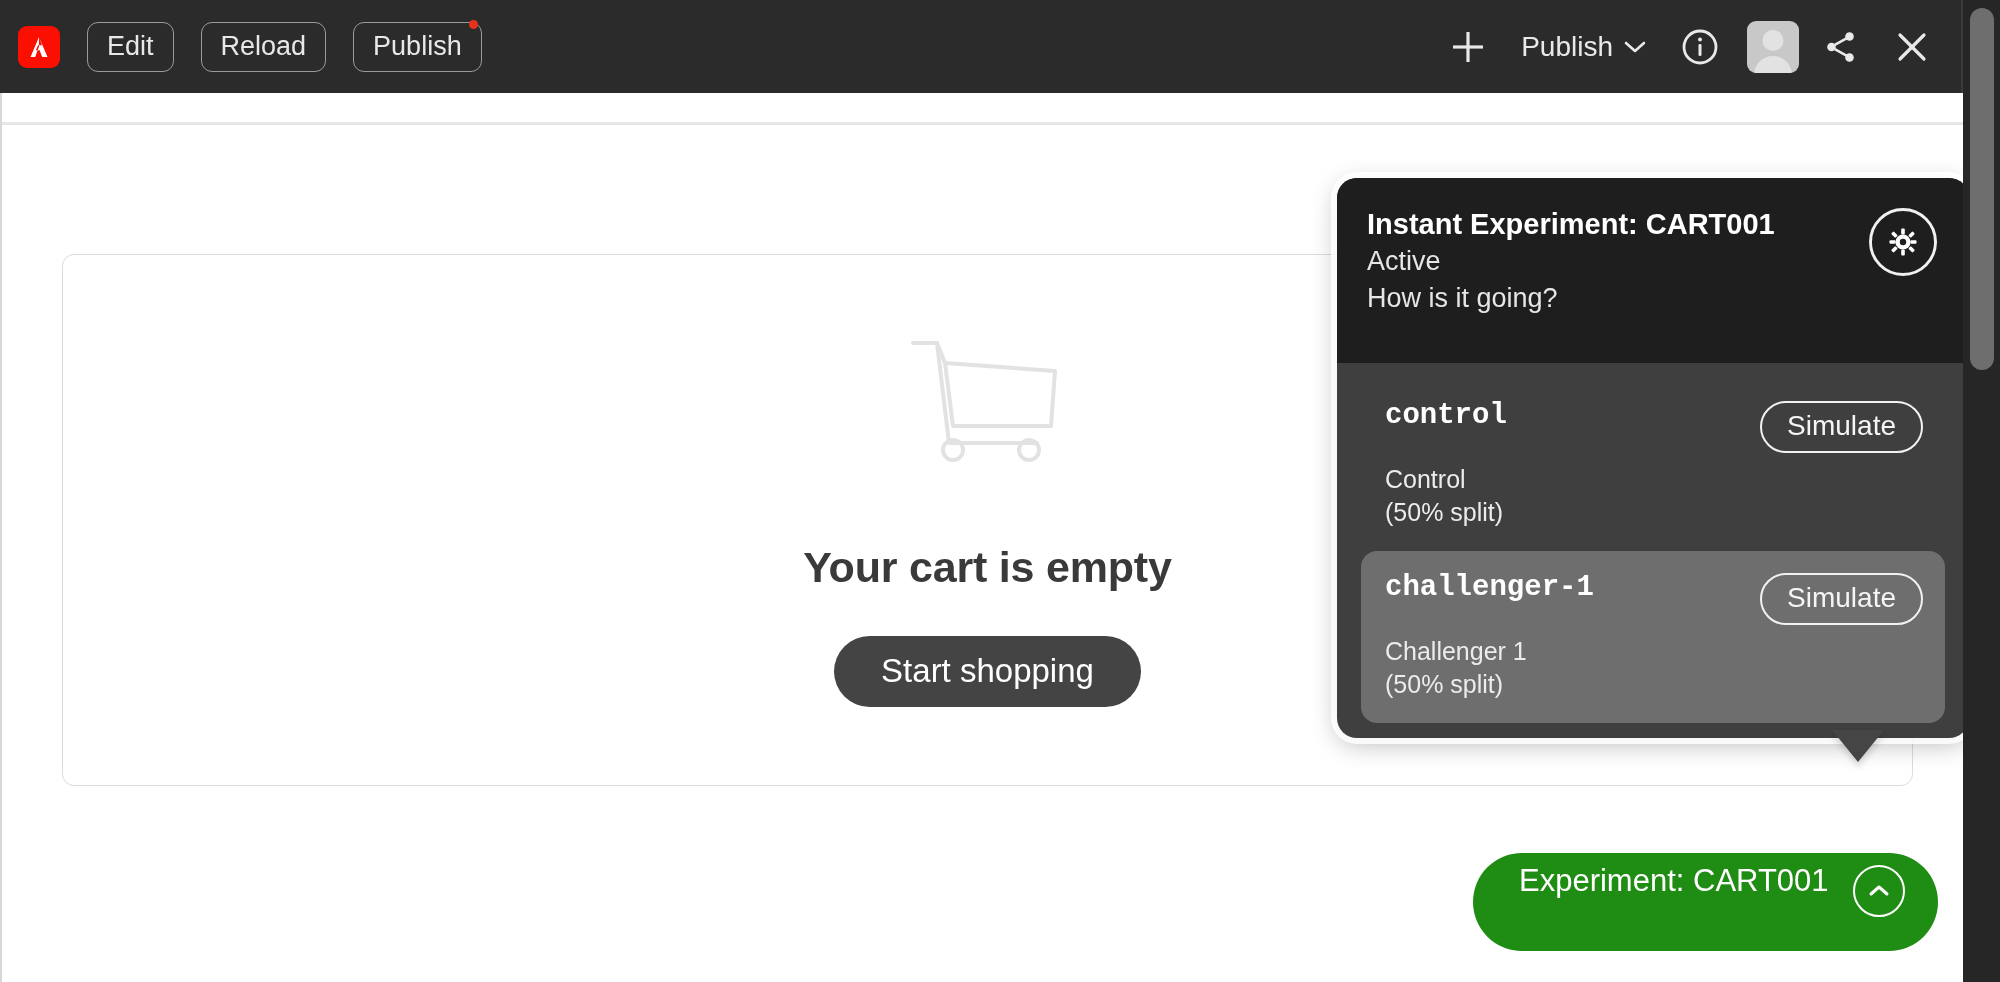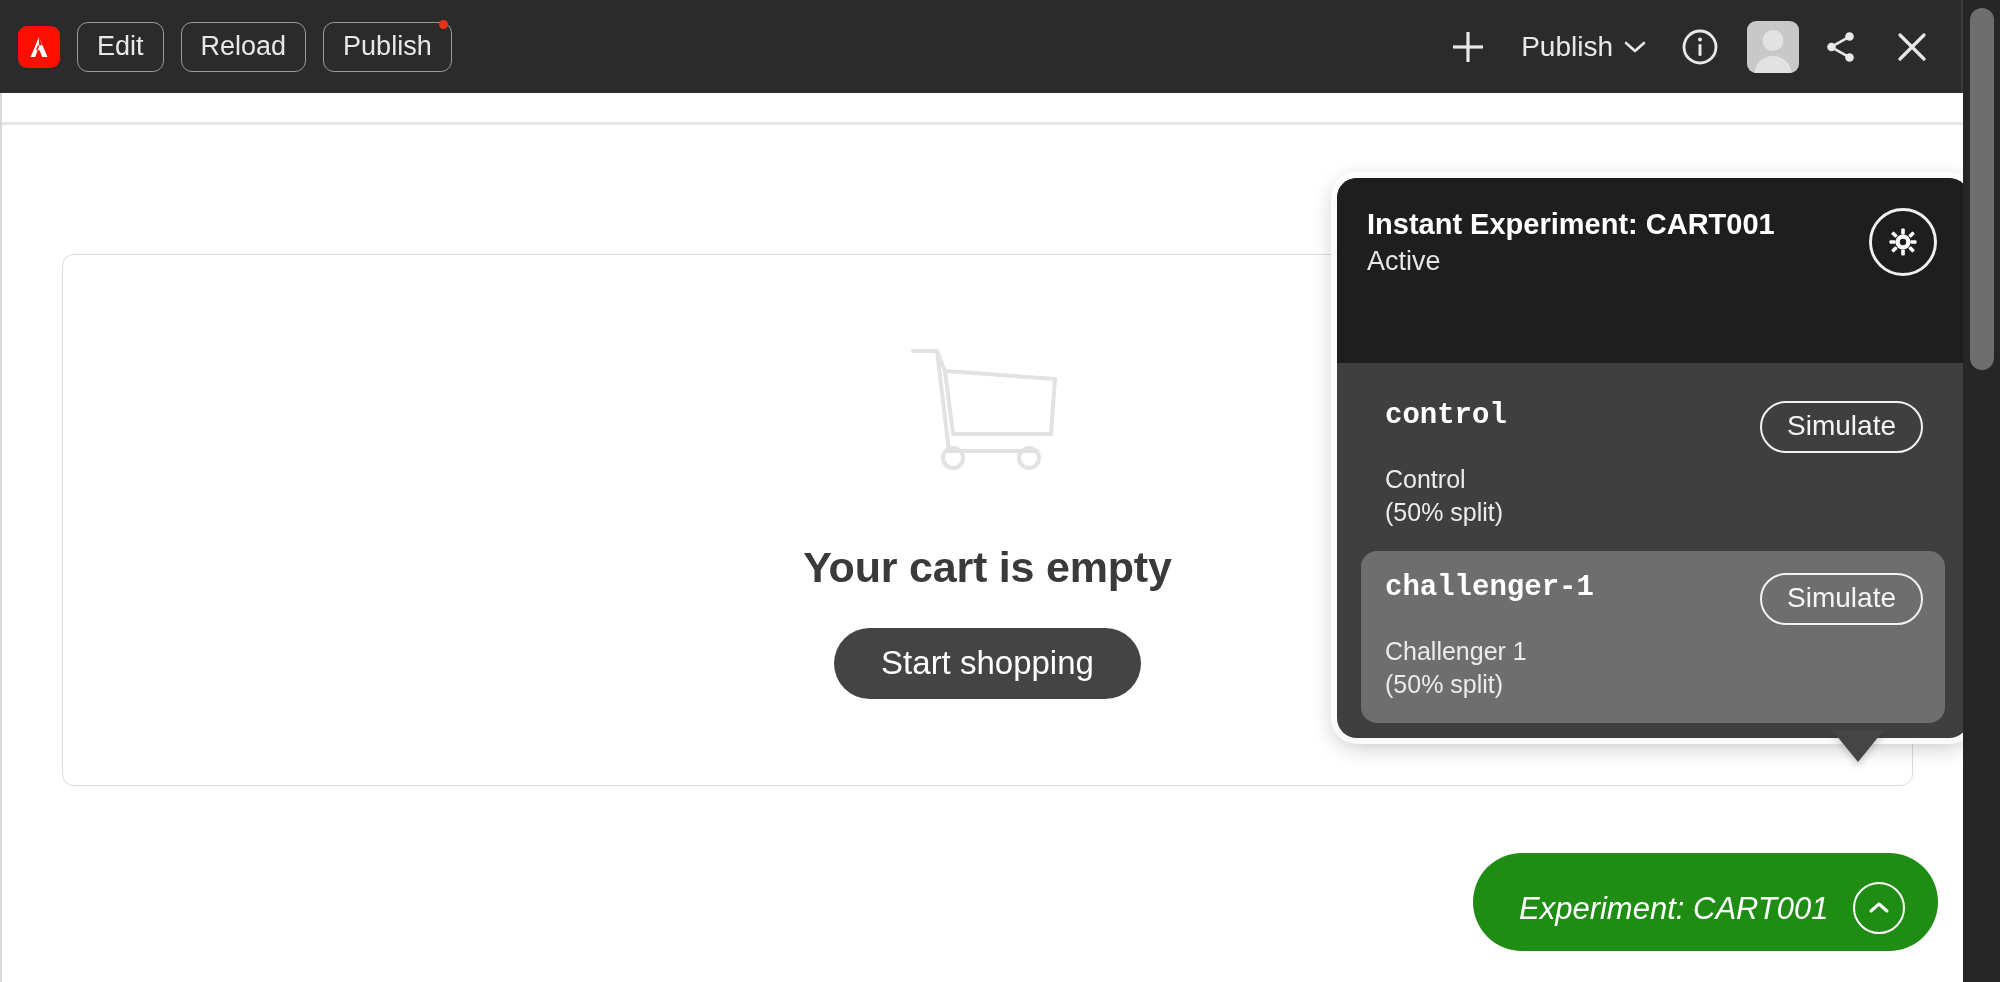--- a/index.html
+++ b/index.html
@@ -14,21 +14,21 @@
 
   
   .toolbar {
     position: absolute; left: 0; top: 0;
     width: 1963px; height: 93px;
     background: #2b2b2b;
     display: flex; align-items: center;
     padding: 0 0 0 18px;
     z-index: 40;
   }
-  .tb-left { display: flex; align-items: center; gap: 17px; }
+  .tb-left { display: flex; align-items: center; gap: 27px; }
 
   .adobe-logo {
     width: 42px; height: 42px; border-radius: 9px;
     background: #fa0f00;
     display: flex; align-items: center; justify-content: center;
     flex: none;
   }
   .adobe-logo svg { display:block; }
 
   .tb-btn {
@@ -100,21 +100,21 @@
     left: 62px; top: 254px;
     width: 1851px; height: 532px;
     border: 1.6px solid #dcdcdc;
     border-radius: 12px;
     background: #fff;
     z-index: 3;
   }
   .cart-inner {
     position:absolute; left:0; top:0; width:100%; height:100%;
     display:flex; flex-direction:column; align-items:center; justify-content:center;
-    gap: 0;
+    gap: 8px;
   }
   .cart-icon { width: 160px; height: 130px; margin-bottom: 72px; margin-left: -6px; }
   .cart-title {
     font-size: 43px; font-weight: bold; color: #3a3a3a;
     letter-spacing: -0.2px; margin-bottom: 36px;
   }
   .start-shopping {
     background: #444444; color: #ffffff;
     font-size: 33px;
     border: none; border-radius: 40px;
@@ -199,26 +199,25 @@
     filter: drop-shadow(0 5px 3px rgba(0,0,0,0.15));
   }
 
   
   .exp-pill {
     position: absolute;
     left: 1473px; top: 853px;
     height: 98px;
     background: #1f8c13;
     border-radius: 49px;
-    display: flex; align-items: center; gap: 24px;
+    display: flex; align-items: flex-start; gap: 24px;
     padding: 12px 33px 0 46px;
     border: none;
     z-index: 25;
     font-family: "Liberation Sans", sans-serif;
-    font-style: italic;
   }
   .exp-pill-label { color: #ffffff; font-size: 31px; white-space: nowrap; line-height:1; }
   .chev-circle {
     width: 52px; height: 52px; border-radius: 50%;
     border: 2.5px solid #ffffff;
     display:flex; align-items:center; justify-content:center;
     flex: none;
   }
 
   
@@ -344,20 +343,21 @@
     </div>
   </div>
 
   <div class="exp-tail"></div>
 
   <div class="exp-panel">
 
     <div class="exp-head">
       <div class="exp-title">Instant Experiment: CART001</div>
       <div class="exp-status">Active</div>
+      <div class="exp-question">How is it going?</div>
 
       <button class="gear-btn">
         <span style="display:flex;">
           <svg width="30" height="30" viewBox="0 0 30 30" aria-hidden="true">
             <g fill="#ffffff">
               <rect x="13.2" y="1.5" width="3.6" height="6" rx="1"></rect>
               <rect x="13.2" y="22.5" width="3.6" height="6" rx="1"></rect>
               <rect x="1.5" y="13.2" width="6" height="3.6" rx="1"></rect>
               <rect x="22.5" y="13.2" width="6" height="3.6" rx="1"></rect>
               <rect x="4.6" y="4.6" width="3.6" height="6" rx="1" transform="rotate(-45 6.4 7.6)"></rect>

